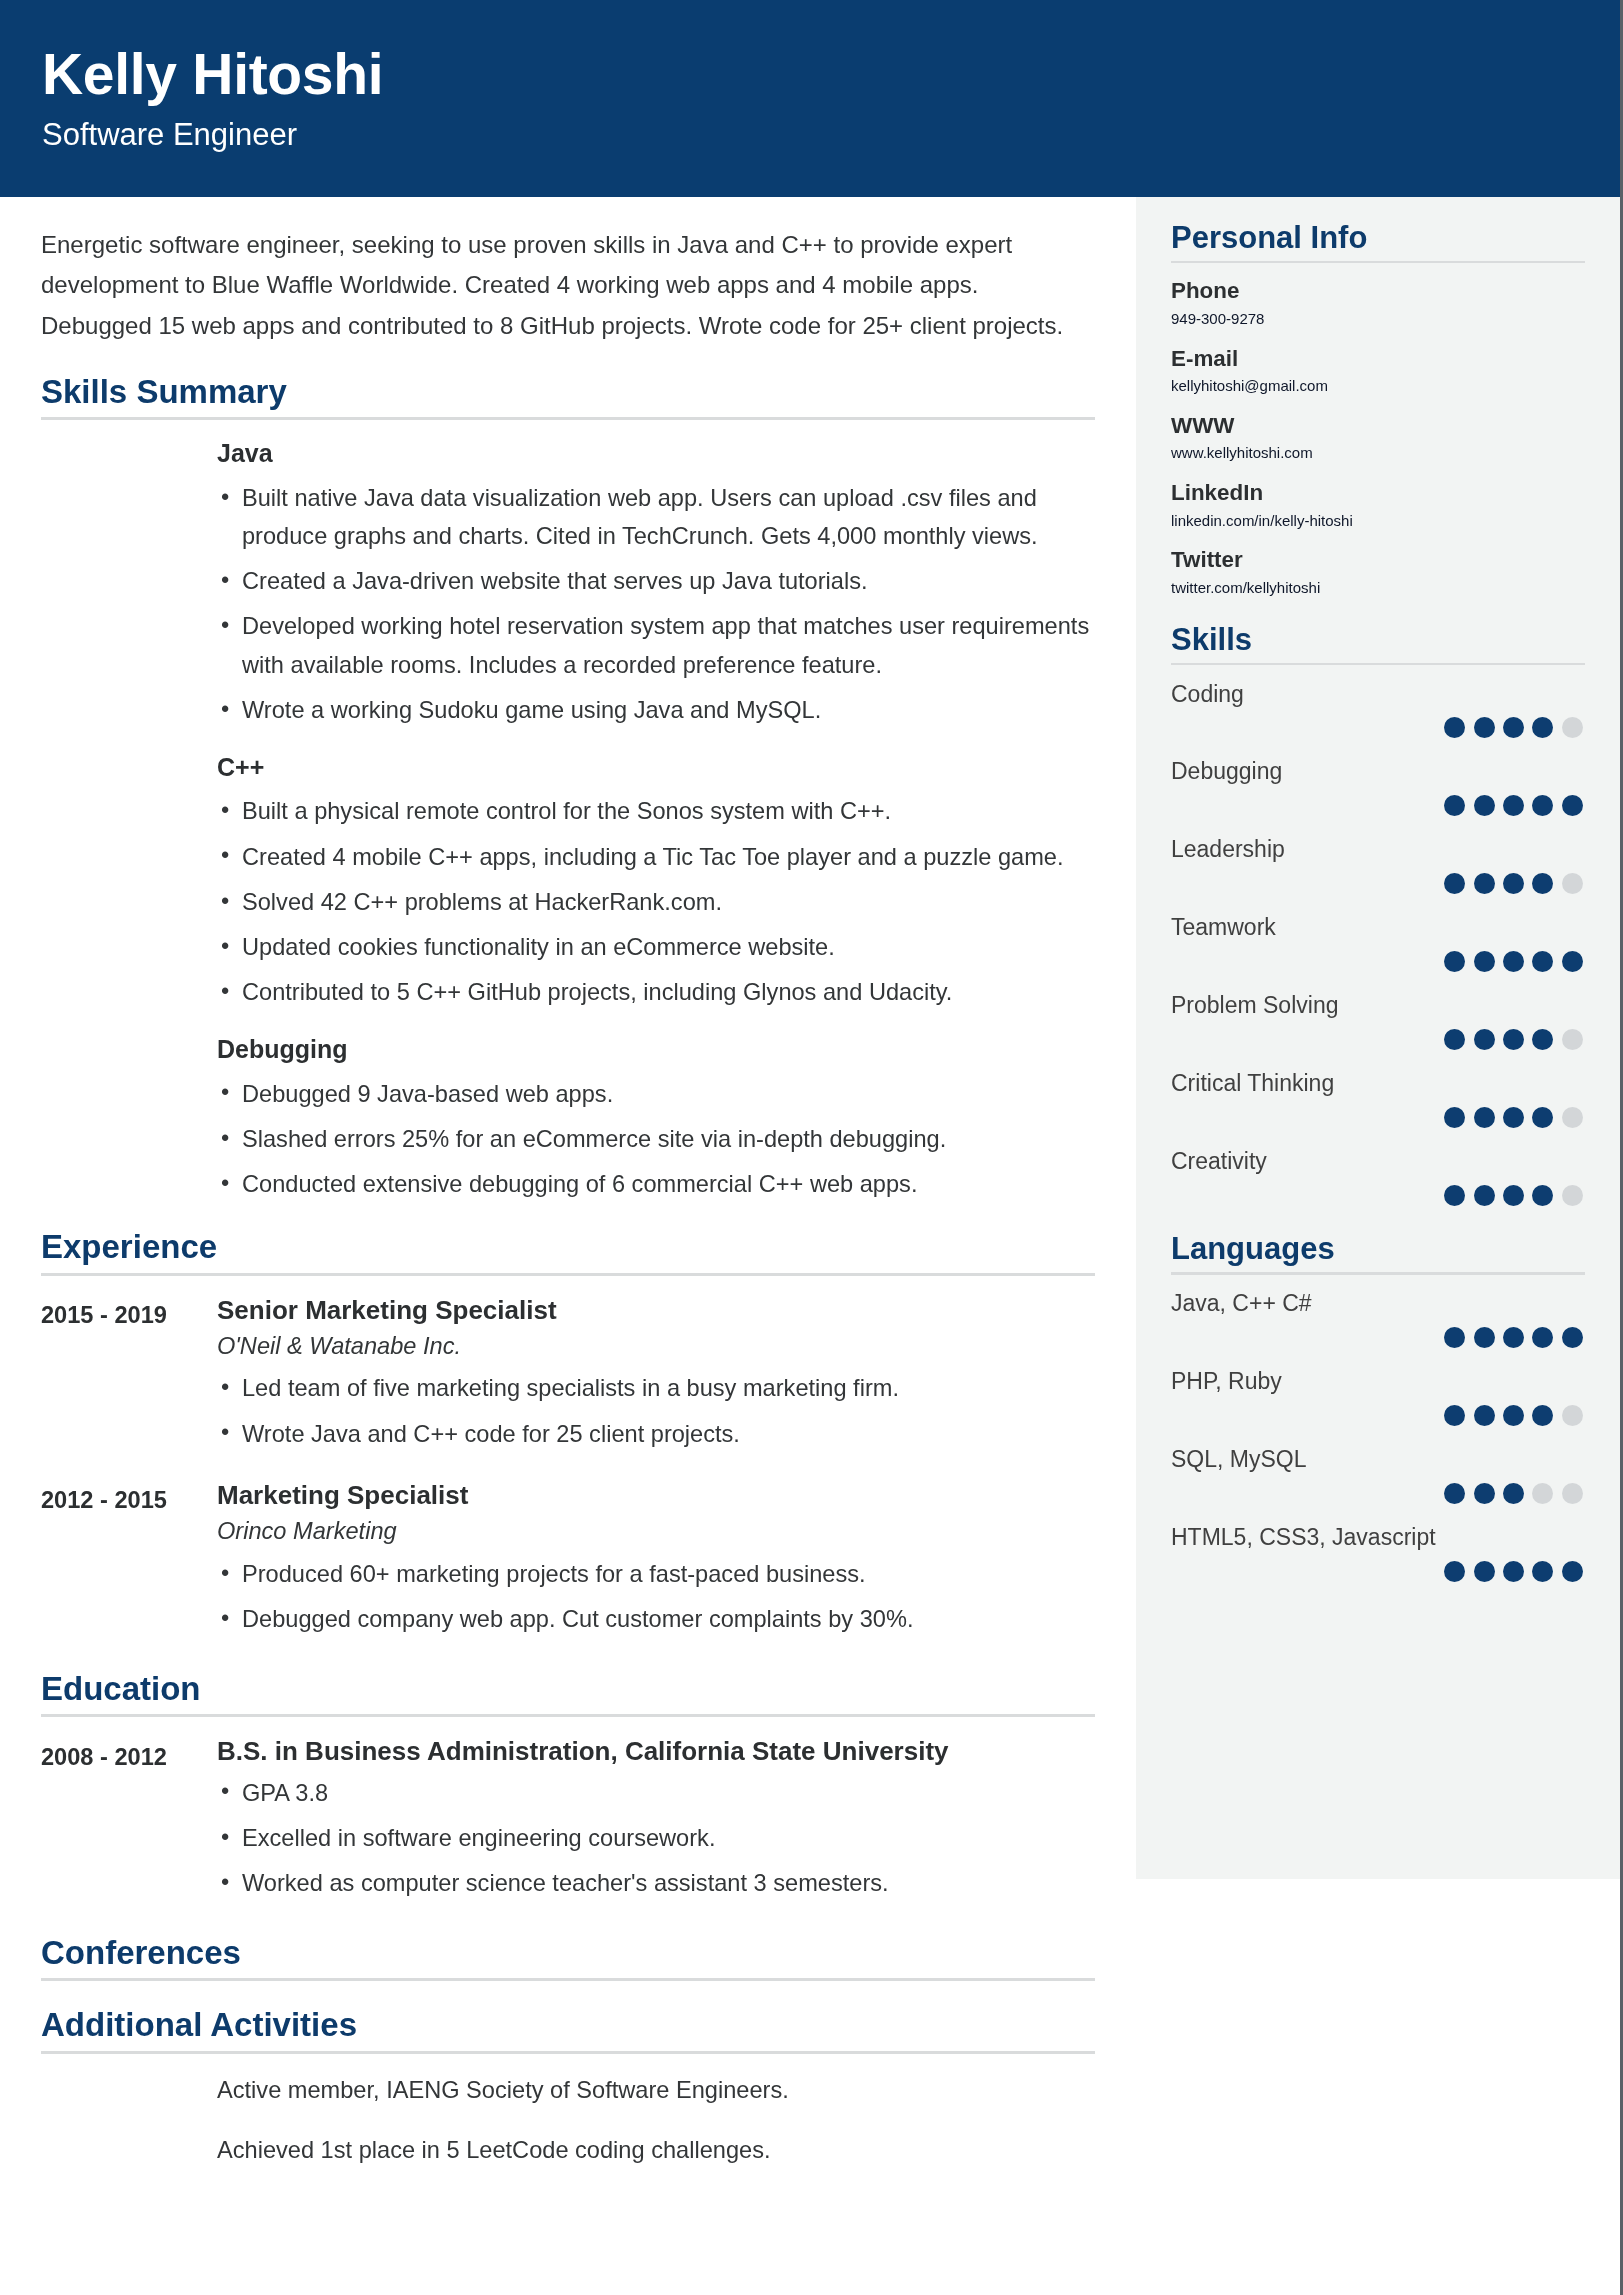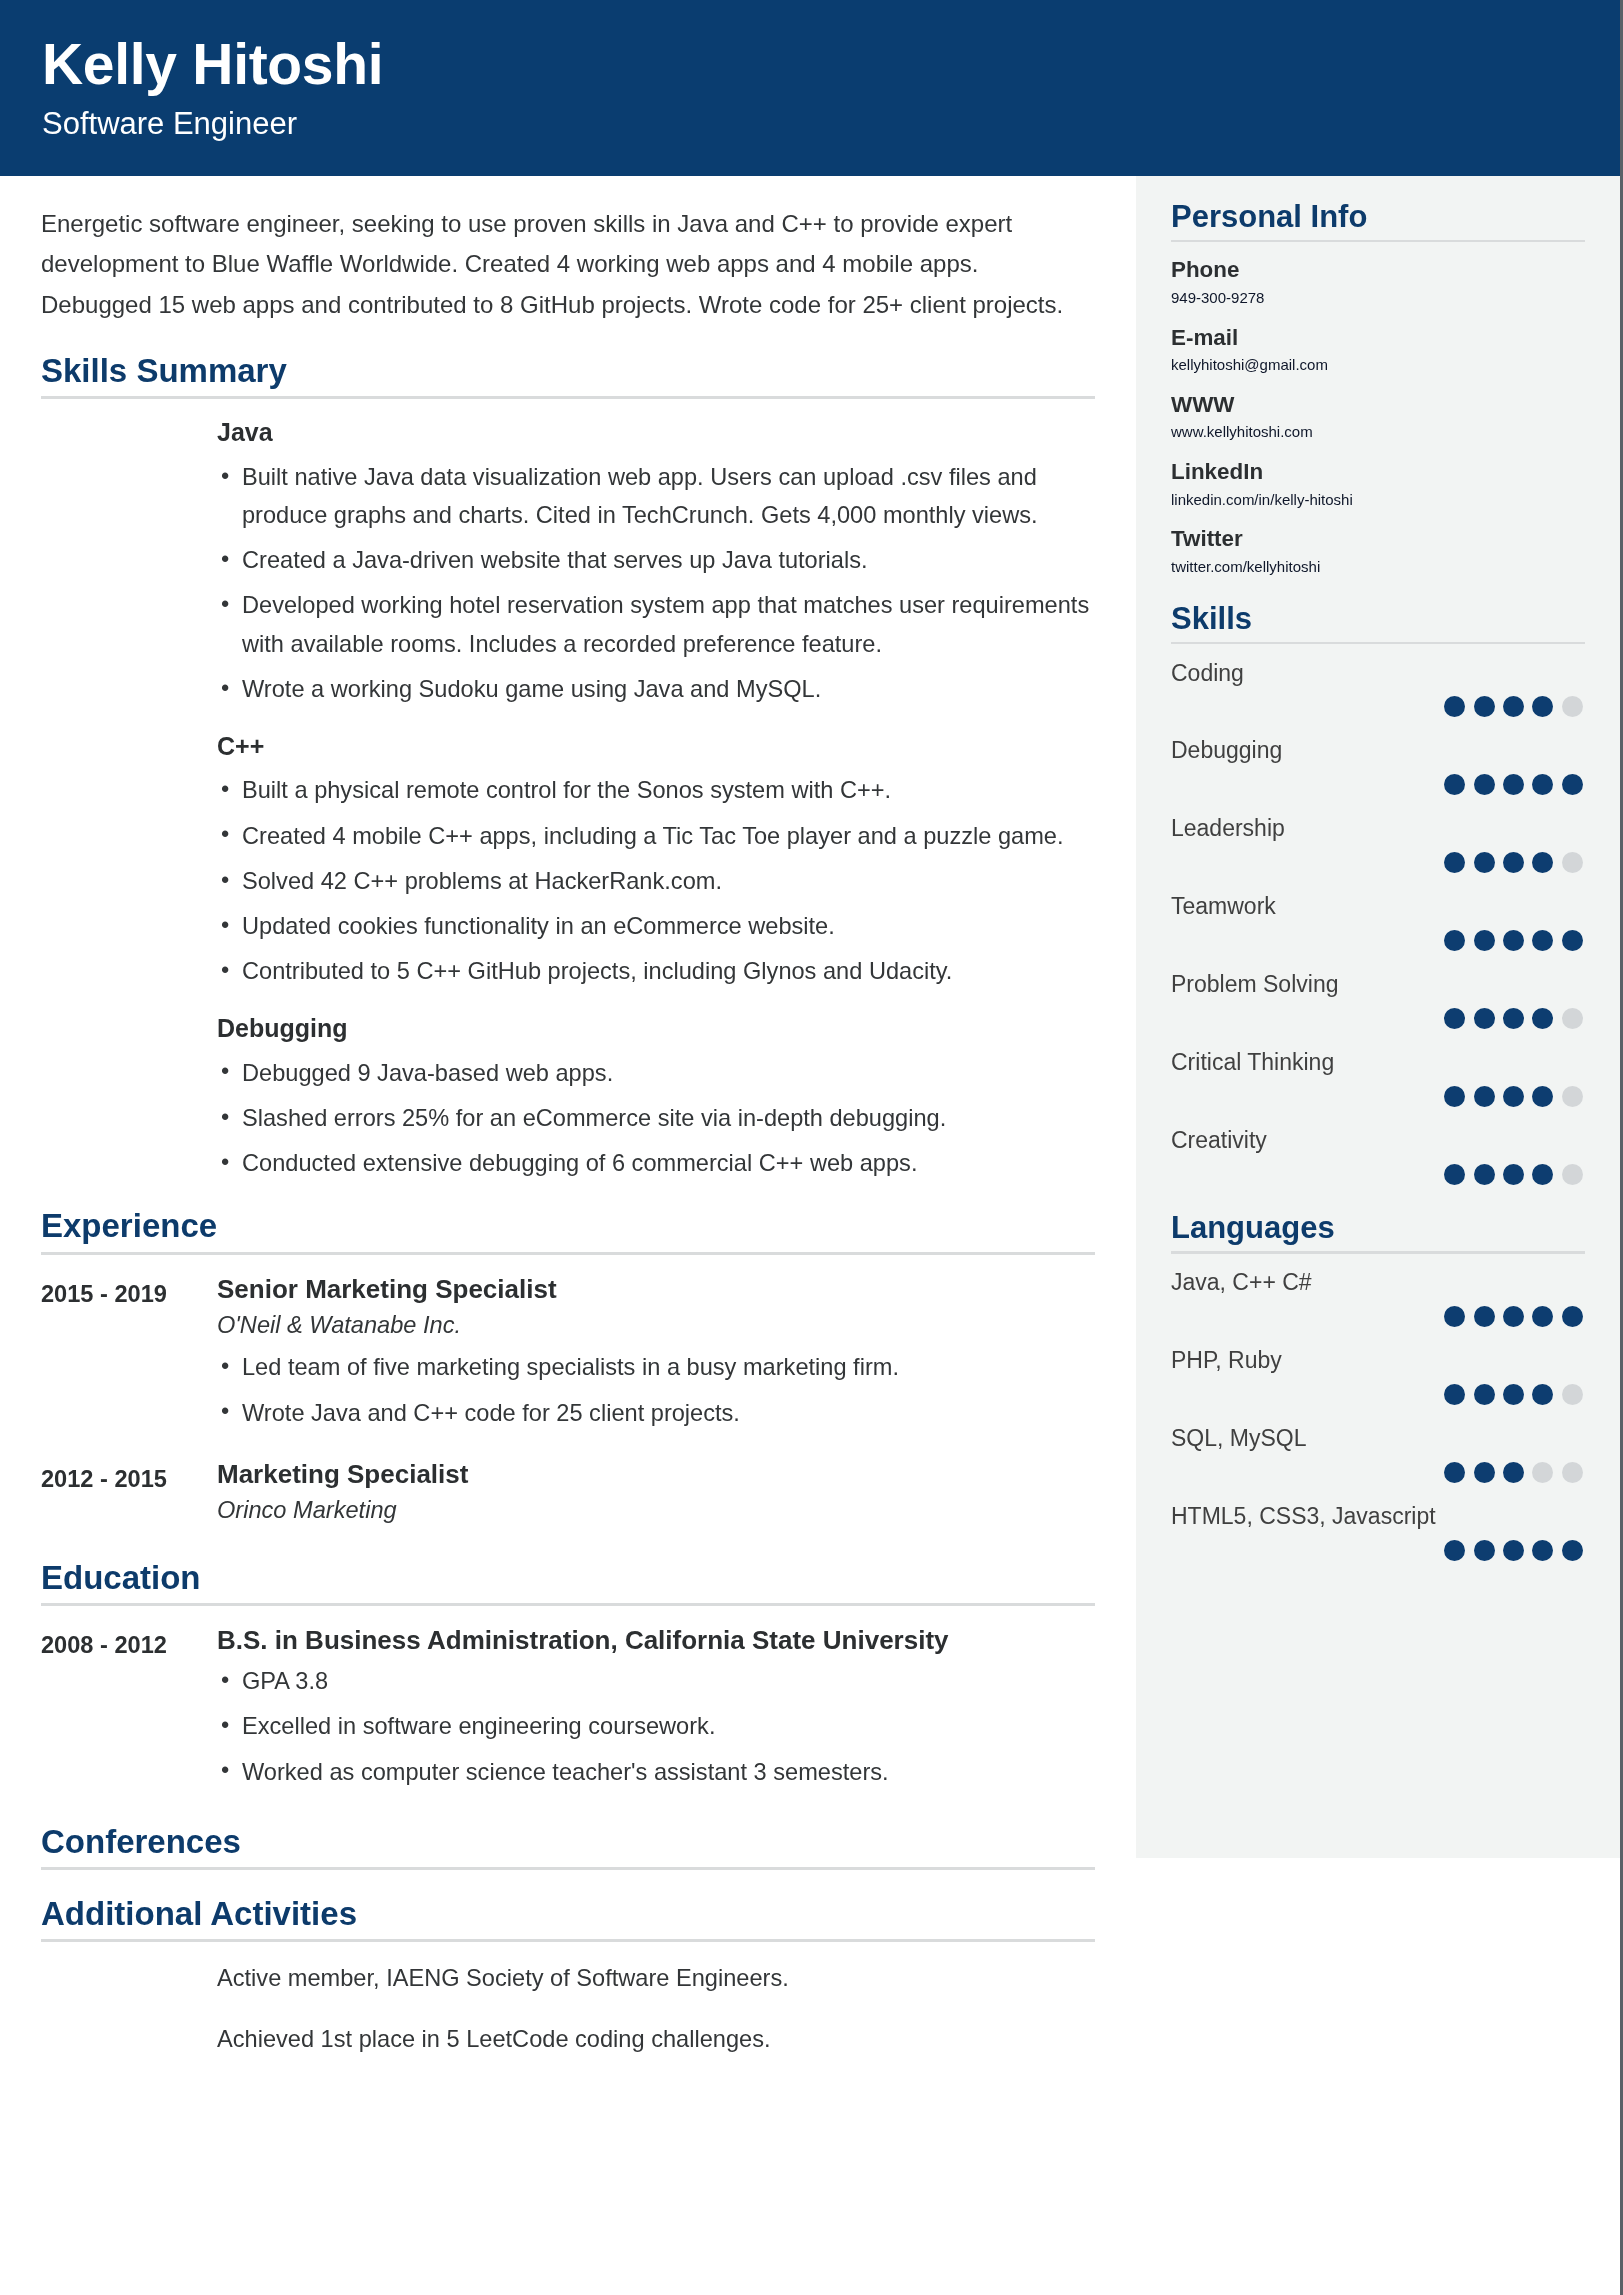--- a/index.html
+++ b/index.html
@@ -17,21 +17,21 @@
     height: 2295px;
     background: #ffffff;
     overflow: hidden;
     box-sizing: border-box;
     border-right: 3.5px solid #5a6066;
   }
 
   
   .header {
     background: #0a3d70;
-    height: 176px;
+    height: 197px;
     padding: 0 0 0 42px;
     display: flex;
     flex-direction: column;
     justify-content: center;
     box-sizing: border-box;
   }
   .header-name {
     color: #ffffff;
     font-size: 57px;
     font-weight: bold;
@@ -278,20 +278,24 @@
                   <li>Led team of five marketing specialists in a busy marketing firm.</li>
                   <li>Wrote Java and C++ code for 25 client projects.</li>
                 </ul>
               </div>
             </div>
             <div class="entry">
               <div class="entry-dates">2012 - 2015</div>
               <div class="entry-body">
                 <div class="entry-role">Marketing Specialist</div>
                 <div class="entry-org">Orinco Marketing</div>
+                <ul class="bullets">
+                  <li>Produced 60+ marketing projects for a fast-paced business.</li>
+                  <li>Debugged company web app. Cut customer complaints by 30%.</li>
+                </ul>
               </div>
             </div>
           </div>
       </div>
 
       <div class="section">
         <div class="section-head">Education</div>
         <div class="section-rule"></div>
         <div id="education-entries">
             <div class="entry">

